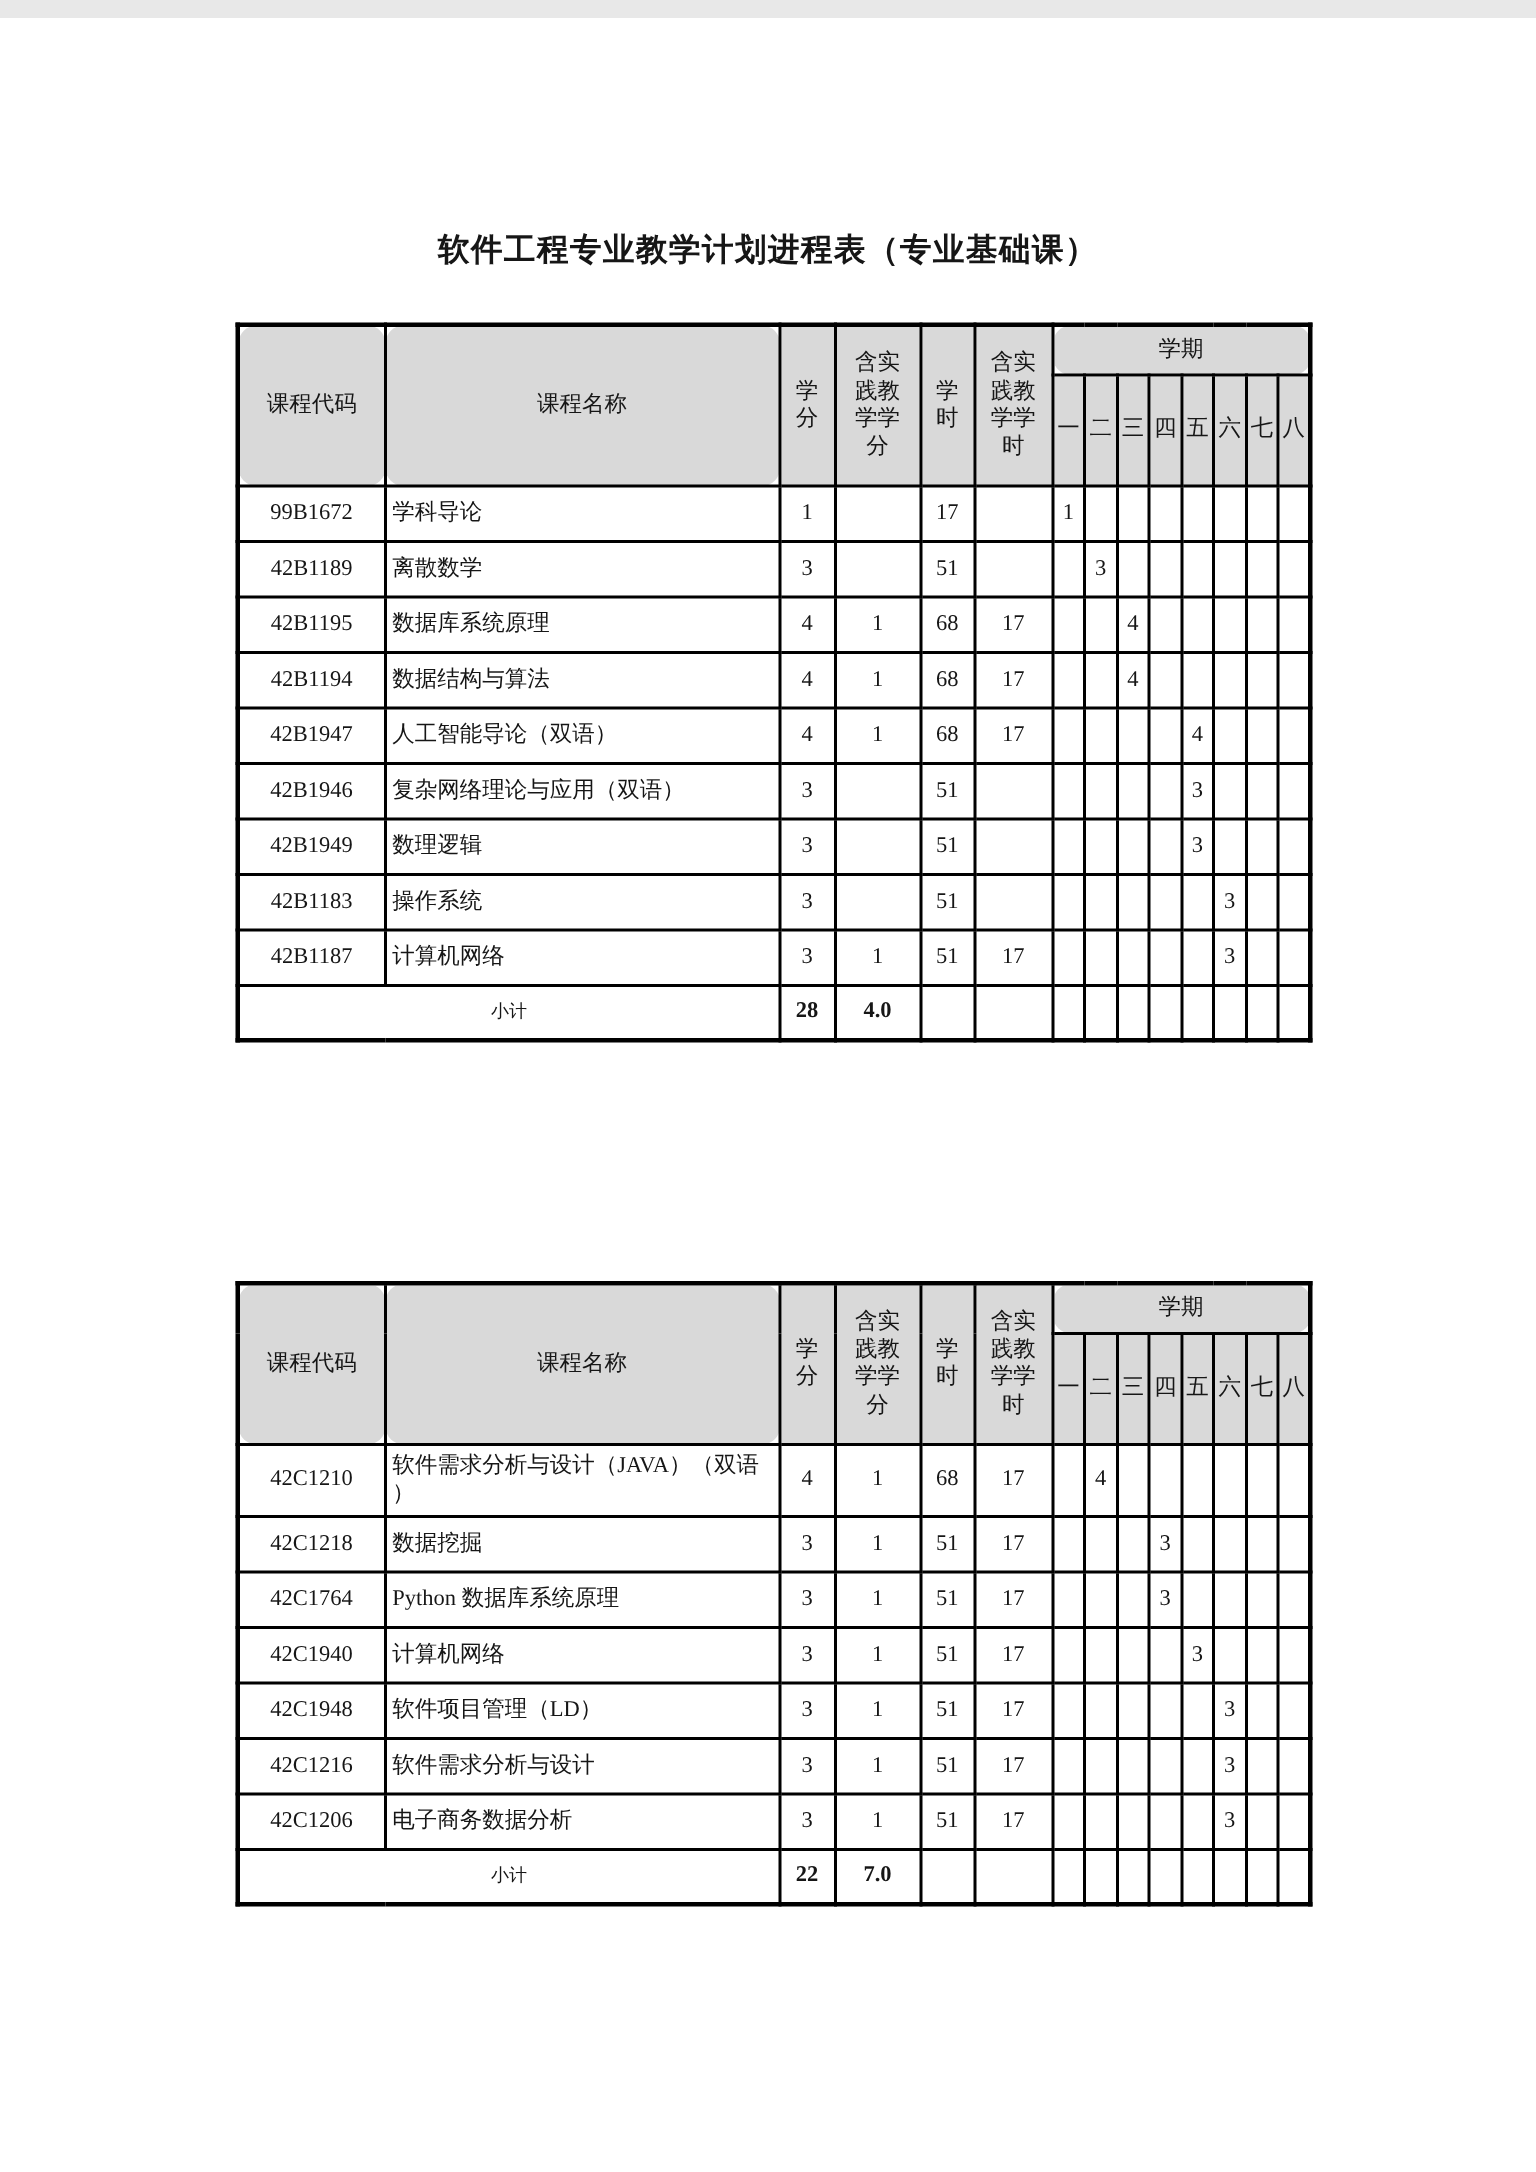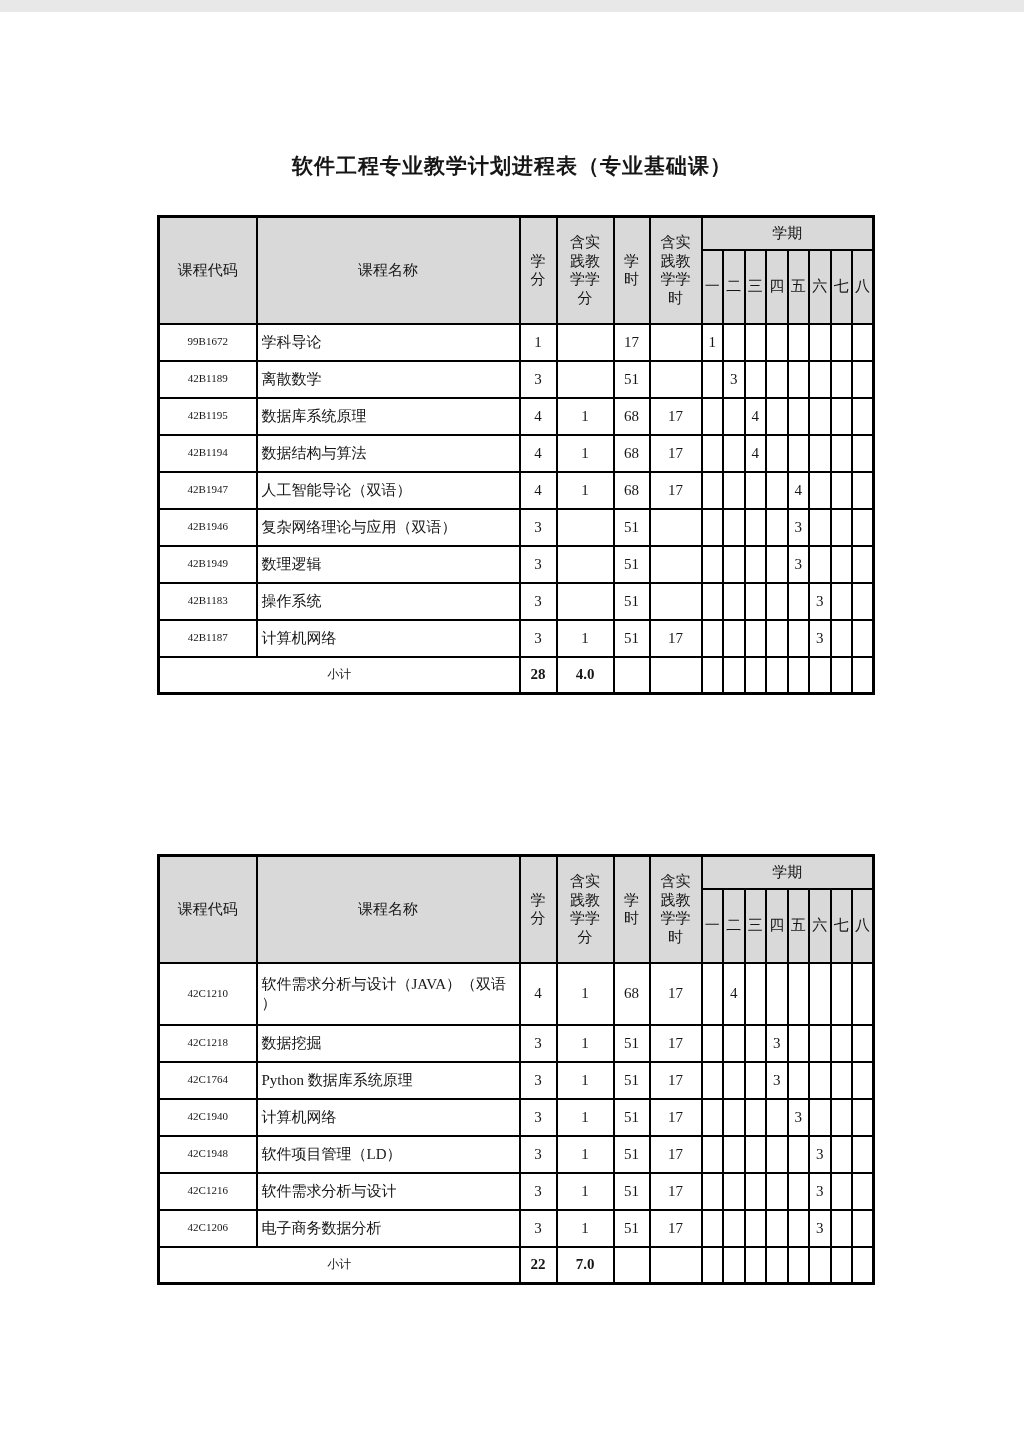--- a/index.html
+++ b/index.html
@@ -55,36 +55,36 @@
     vertical-align:middle;
     font-size:15px;
     line-height:1.25;
     overflow:hidden;
     color:var(--text-color);
   }
   .course-table thead th{
     background:var(--header-bg);
     font-weight:normal;
   }
-  .hdr-plain{font-size:16px;}
+  .hdr-plain{font-size:16px;border-radius:12px;}
   .hdr-stack{white-space:pre-line;font-size:15px;}
   .sem-head{font-size:17px;}
   .course-table thead tr.head-top{height:33px;}
   .course-table thead tr.head-sub{height:74px;}
   .course-table tbody tr{height:37px;}
-  #course-table-2 tbody tr:first-child{height:62px;}
+  #course-table-2 tbody tr:first-child{height:48px;}
   .course-table tbody tr.subtotal-row{height:37px;}
 
   td.name-cell{
     text-align:left;
     padding:1px 4px;
     line-break:anywhere;
     word-break:break-all;
   }
-  td.code-cell{font-size:11px;}
+  td.code-cell{font-size:15px;}
   td.num-cell{font-size:15px;}
   tr.subtotal-row td.label-cell{font-size:12px;}
   tr.subtotal-row td.num-cell{font-weight:bold;}
 </style>
 </head>
 <body>
 
 <div class="page">
   <div class="doc-title" id="title-1">软件工程专业教学计划进程表（专业基础课）</div>
 

